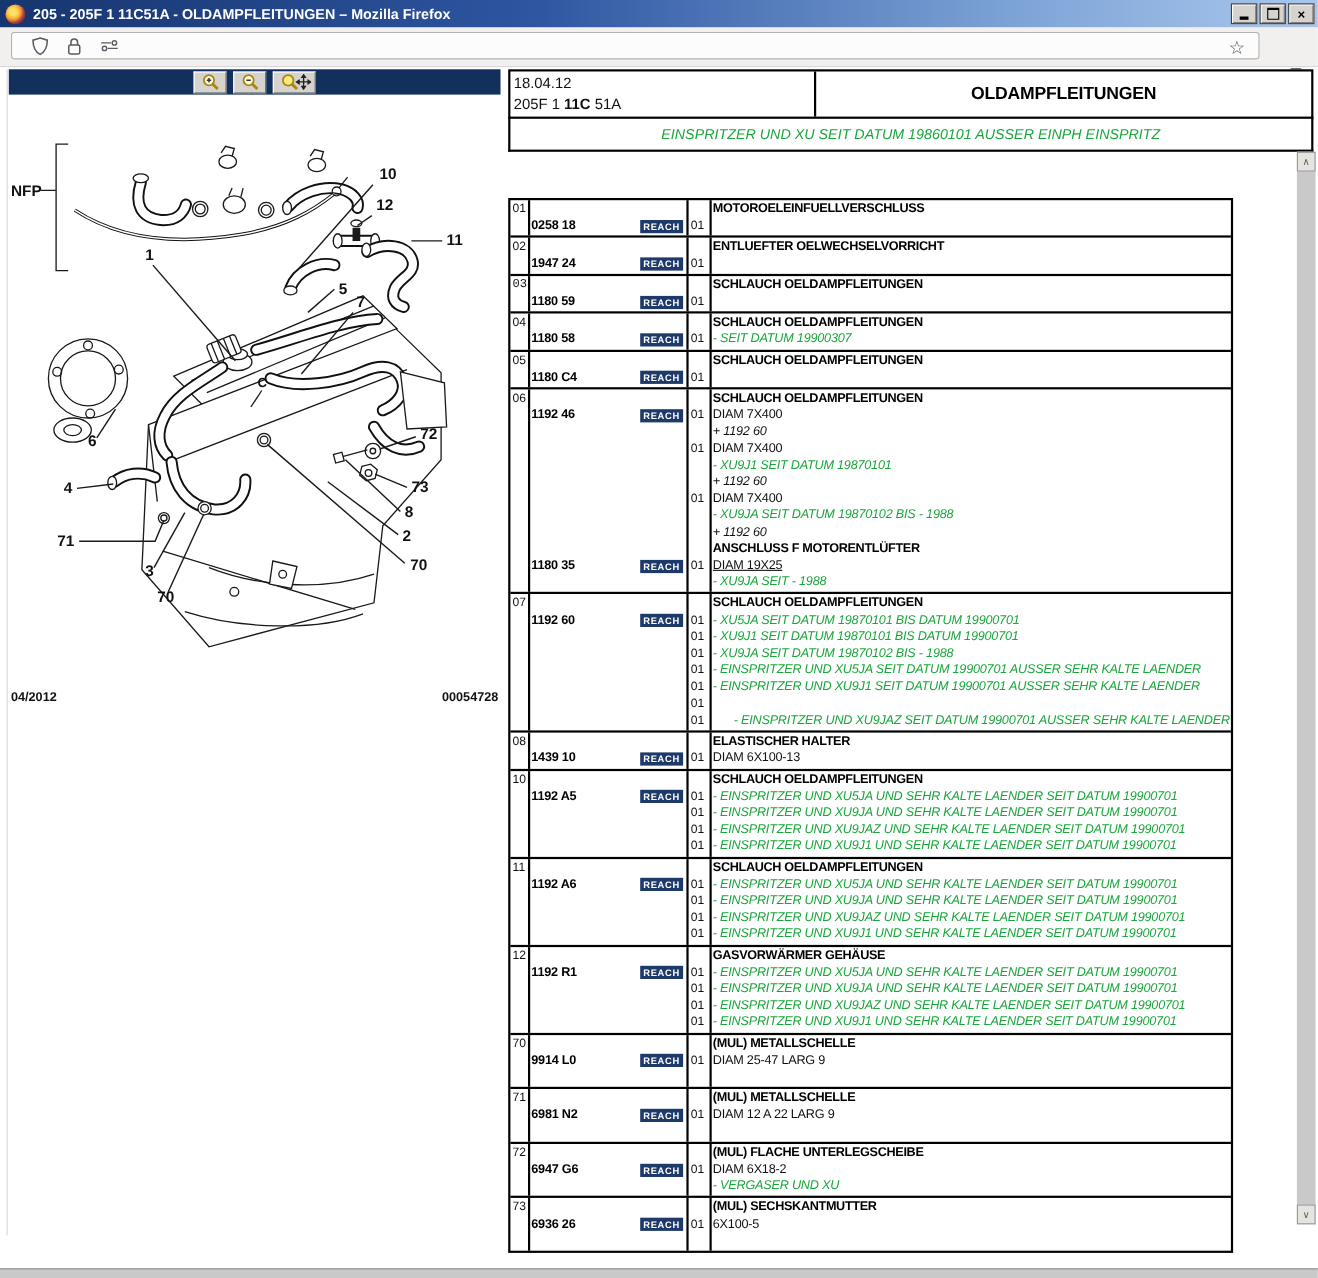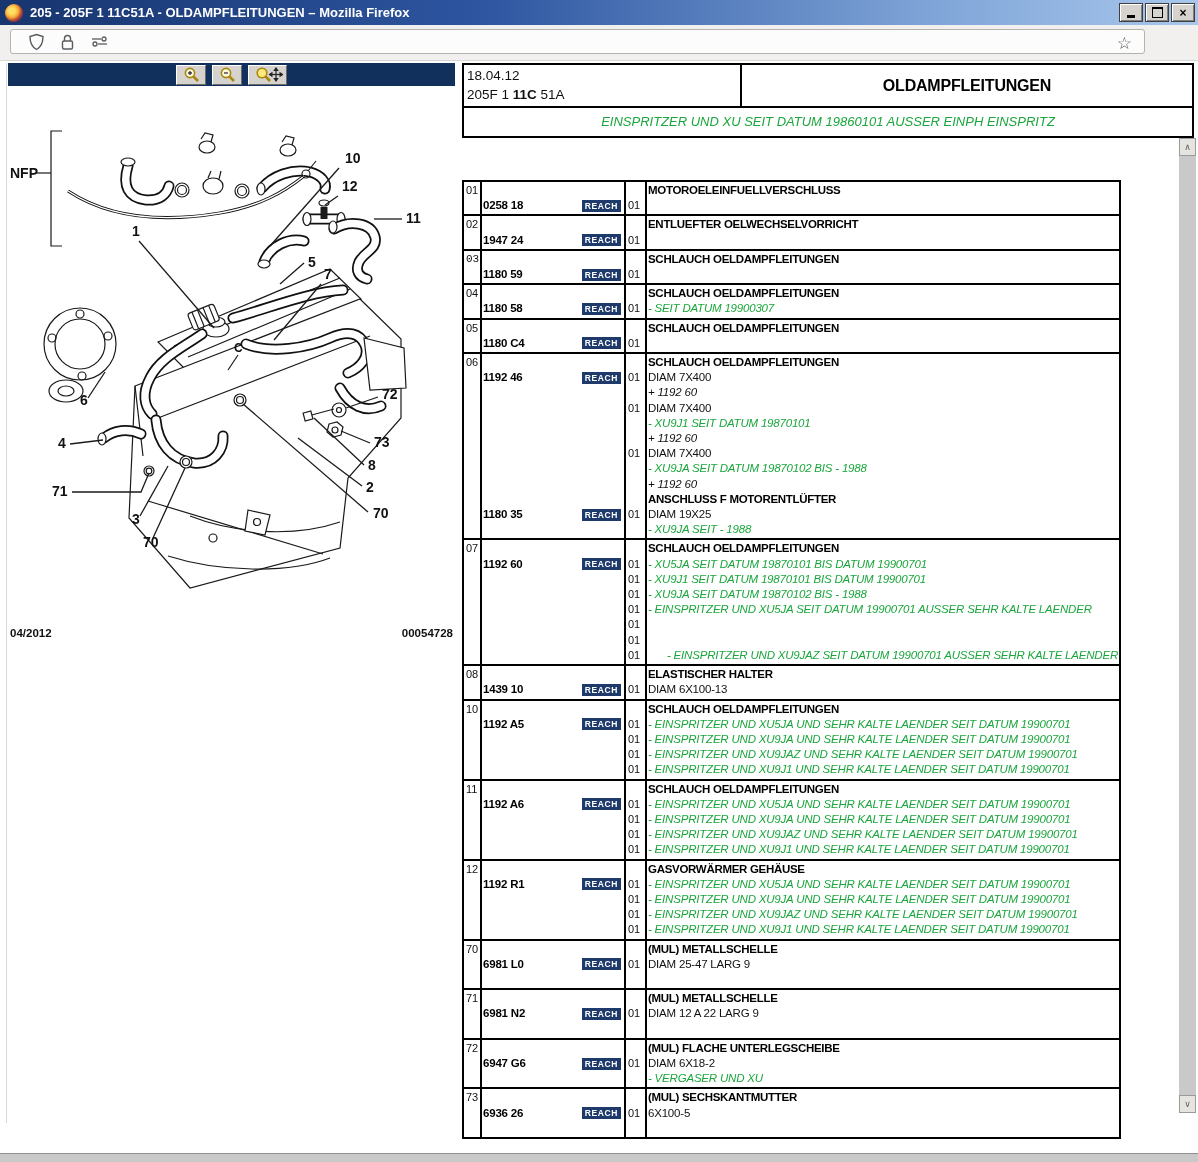--- a/index.html
+++ b/index.html
@@ -411,21 +411,21 @@
         <div class="c-txt green" style="grid-area: 9 / 4;">- XU9JA SEIT DATUM 19870102 BIS - 1988</div>
         <div class="c-txt plus" style="grid-area: 10 / 4;">+ 1192 60</div>
       </div>
       <div class="pgrid">
         <div class="c-hdr" style="grid-area: 1 / 4;">ANSCHLUSS F MOTORENTLÜFTER</div>
         <div class="c-part" style="grid-area: 2 / 2;">
           <div>1180 35</div>
           <div class="reach">REACH</div>
         </div>
         <div class="c-qty" style="grid-area: 2 / 3;">01</div>
-        <div class="c-txt" style="grid-area: 2 / 4;">DIAM 19X25</div>
+        <div class="c-txt" style="grid-area: 2 / 4; text-decoration: underline;">DIAM 19X25</div>
         <div class="c-txt green" style="grid-area: 3 / 4;">- XU9JA SEIT - 1988</div>
       </div>
     </div>
     <div class="trow">
       <div class="vline v1"></div>
       <div class="vline v2"></div>
       <div class="vline v3"></div>
       <div class="pgrid">
         <div class="c-num" style="grid-area: 1 / 1;">07</div>
         <div class="c-hdr" style="grid-area: 1 / 4;">SCHLAUCH OELDAMPFLEITUNGEN</div>
@@ -435,20 +435,21 @@
         </div>
         <div class="c-qty" style="grid-area: 2 / 3;">01</div>
         <div class="c-txt green" style="grid-area: 2 / 4;">- XU5JA SEIT DATUM 19870101 BIS DATUM 19900701</div>
         <div class="c-qty" style="grid-area: 3 / 3;">01</div>
         <div class="c-txt green" style="grid-area: 3 / 4;">- XU9J1 SEIT DATUM 19870101 BIS DATUM 19900701</div>
         <div class="c-qty" style="grid-area: 4 / 3;">01</div>
         <div class="c-txt green" style="grid-area: 4 / 4;">- XU9JA SEIT DATUM 19870102 BIS - 1988</div>
         <div class="c-qty" style="grid-area: 5 / 3;">01</div>
         <div class="c-txt green" style="grid-area: 5 / 4;">- EINSPRITZER UND XU5JA SEIT DATUM 19900701 AUSSER SEHR KALTE LAENDER</div>
         <div class="c-qty" style="grid-area: 6 / 3;">01</div>
+        <div class="c-txt green" style="grid-area: 6 / 4;">- EINSPRITZER UND XU9J1 SEIT DATUM 19900701 AUSSER SEHR KALTE LAENDER</div>
         <div class="c-qty" style="grid-area: 7 / 3;">01</div>
         <div class="c-qty" style="grid-area: 8 / 3;">01</div>
         <div class="c-txt green" style="grid-area: 8 / 4; padding-left: 22px;">- EINSPRITZER UND XU9JAZ SEIT DATUM 19900701 AUSSER SEHR KALTE LAENDER</div>
       </div>
     </div>
     <div class="trow">
       <div class="vline v1"></div>
       <div class="vline v2"></div>
       <div class="vline v3"></div>
       <div class="pgrid">
@@ -526,21 +527,21 @@
       </div>
     </div>
     <div class="trow">
       <div class="vline v1"></div>
       <div class="vline v2"></div>
       <div class="vline v3"></div>
       <div class="pgrid">
         <div class="c-num" style="grid-area: 1 / 1;">70</div>
         <div class="c-hdr" style="grid-area: 1 / 4;">(MUL) METALLSCHELLE</div>
         <div class="c-part" style="grid-area: 2 / 2;">
-          <div>6981 L0</div>
+          <div>9914 L0</div>
           <div class="reach">REACH</div>
         </div>
         <div class="c-qty" style="grid-area: 2 / 3;">01</div>
         <div class="c-txt" style="grid-area: 2 / 4;">DIAM 25-47 LARG 9</div>
         <div class="c-txt" style="grid-area: 3 / 4;">&nbsp;</div>
       </div>
     </div>
     <div class="trow">
       <div class="vline v1"></div>
       <div class="vline v2"></div>

